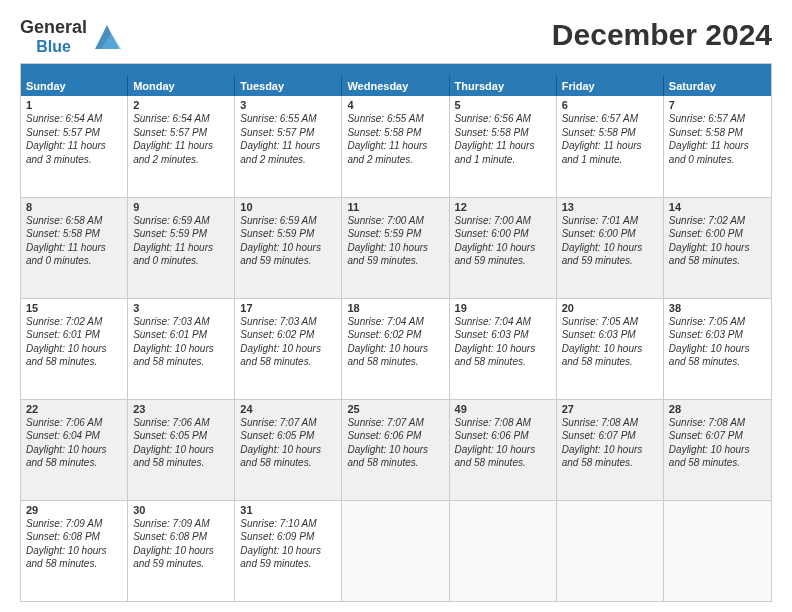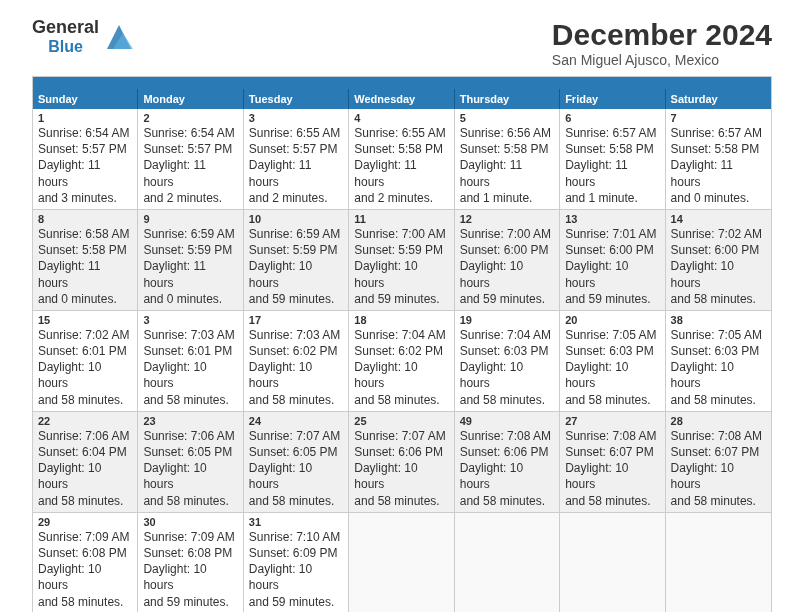--- a/index.html
+++ b/index.html
@@ -6,21 +6,21 @@
     body {
       font-family: Arial, sans-serif;
       background: #fff;
       width: 792px;
       height: 612px;
       overflow: hidden;
     }
     .page {
       width: 792px;
       height: 612px;
-      padding: 18px 20px 10px 32px;
+      padding: 18px 20px 10px 20px;
       display: flex;
       flex-direction: column;
     }
     .header {
       display: flex;
       justify-content: space-between;
       align-items: flex-start;
       margin-bottom: 8px;
     }
     .logo {
@@ -105,43 +105,43 @@
     .cal-cell.empty { background: #f9f9f9; }
     .cal-cell.shaded { background: #f0f0f0; }
     .day-num {
       font-size: 11px;
       font-weight: bold;
       color: #333;
       display: block;
       margin-bottom: 1px;
     }
     .cell-text {
-      font-size: 12px;
+      font-size: 10px;
       line-height: 1.35;
       color: #333;
+      font-style: italic;
     }
   </style>
 </head>
 <body>
 
 <div class="page">
   <div class="header">
     <div class="logo">
       <div class="logo-text">
         <span class="logo-general">General</span>
         <span class="logo-blue">Blue</span>
       </div>
       <svg class="logo-icon" viewBox="0 0 32 32" xmlns="http://www.w3.org/2000/svg">
         <polygon points="4,28 16,4 28,28" fill="#2a7ab5" opacity="0.85"></polygon>
         <polygon points="10,28 20,12 30,28" fill="#5aaee0" opacity="0.7"></polygon>
       </svg>
     </div>
     <div class="title-block">
       <div class="month-title">December 2024</div>
-      <div class="subtitle">San Miguel Ajusco, Mexico</div>
     </div>
   </div>
 
   <div class="calendar">
     <div class="cal-header">
     <div class="cal-header-cell">Sunday</div>
         <div class="cal-header-cell">Monday</div>
         <div class="cal-header-cell">Tuesday</div>
         <div class="cal-header-cell">Wednesday</div>
         <div class="cal-header-cell">Thursday</div>

